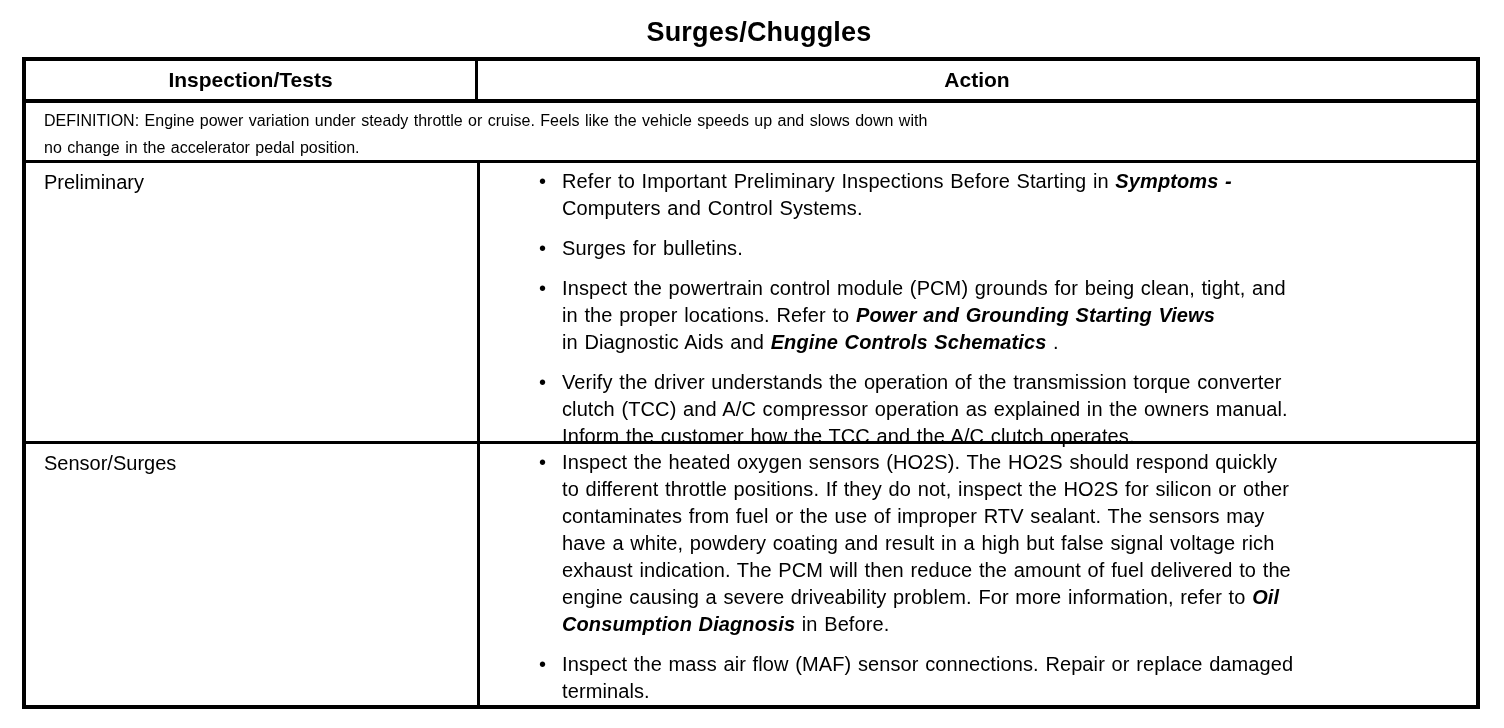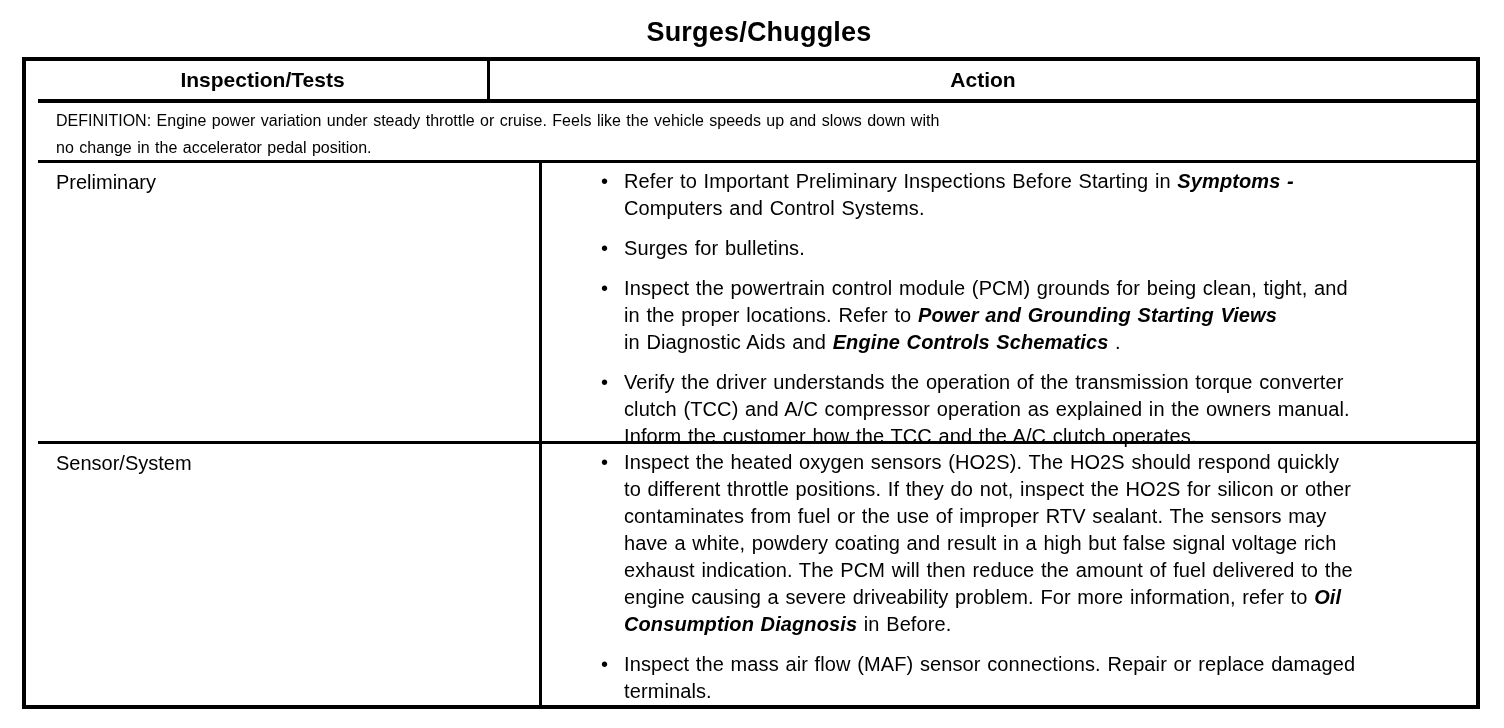--- a/index.html
+++ b/index.html
@@ -14,21 +14,20 @@
   .title {
     position:absolute; top:17px; left:9px; width:1500px;
     margin:0; text-align:center;
     font-size:27px; font-weight:bold; letter-spacing:0.2px;
   }
 
   .dtable {
     position:absolute; left:22px; top:57px; width:1458px;
     border:4px solid #000; box-sizing:border-box;
     background:#fff;
-    padding-left:12px;
   }
 
   .hdr-row { display:flex; height:38px; border-bottom:4px solid #000; }
   .hdr-cell {
     display:flex; align-items:center; justify-content:center;
     font-weight:bold; font-size:21px; box-sizing:border-box;
   }
   .hdr-cell.left  { width:452px; border-right:3px solid #000; }
   .hdr-cell.right { flex:1; }
 
@@ -37,21 +36,21 @@
     border-bottom:3px solid #000;
     padding:4px 16px 0 18px;
     font-size:16px; line-height:27px;
     white-space:pre-wrap;
     word-spacing:1px;
   }
 
   .body-row { display:flex; box-sizing:border-box; }
   .body-row.sep { border-bottom:3px solid #000; }
   .test-cell {
-    width:504px; box-sizing:border-box; border-right:3px solid #000;
+    width:454px; box-sizing:border-box; border-right:3px solid #000;
     padding:6px 10px 0 18px;
     font-size:20px; line-height:27px;
   }
   .action-cell { flex:1; padding:5px 10px 0 0; box-sizing:border-box; }
 
   ul.bullets { list-style:none; margin:0; padding:0; }
   ul.bullets li {
     display:flex; align-items:flex-start;
     padding-left:59px; margin-top:13px;
   }
@@ -109,21 +108,21 @@
               <li>
                 <span class="bullet-glyph">•</span>
                 <span class="action-text"><span>Verify the driver understands the operation of the transmission torque converter
 clutch (TCC) and A/C compressor operation as explained in the owners manual.
 Inform the customer how the TCC and the A/C clutch operates.</span></span>
               </li>
             </ul>
           </div>
         </div>
         <div class="body-row" style="height: 261px;">
-          <div class="test-cell">Sensor/System</div>
+          <div class="test-cell">Sensor/Surges</div>
           <div class="action-cell">
             <ul class="bullets">
               <li>
                 <span class="bullet-glyph">•</span>
                 <span class="action-text"><span>Inspect the heated oxygen sensors (HO2S). The HO2S should respond quickly
 to different throttle positions. If they do not, inspect the HO2S for silicon or other
 contaminates from fuel or the use of improper RTV sealant. The sensors may
 have a white, powdery coating and result in a high but false signal voltage rich
 exhaust indication. The PCM will then reduce the amount of fuel delivered to the
 engine causing a severe driveability problem. For more information, refer to </span><span class="it">Oil

